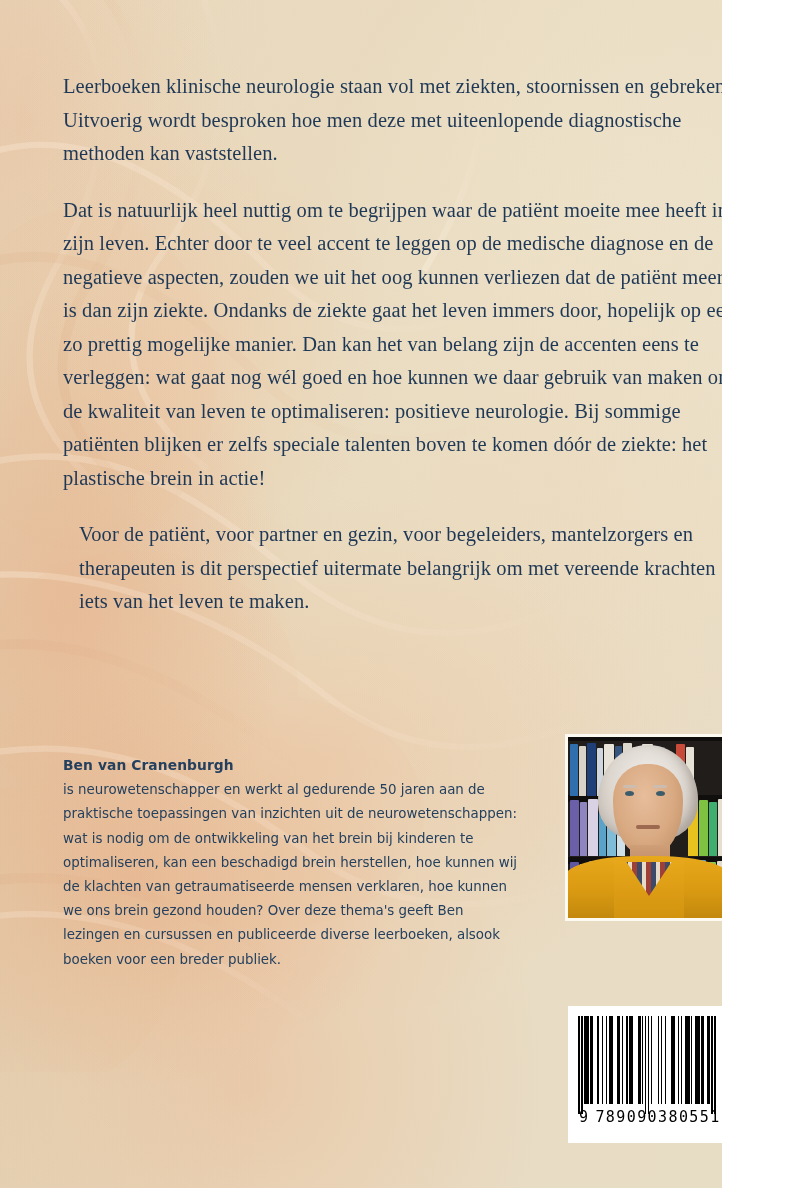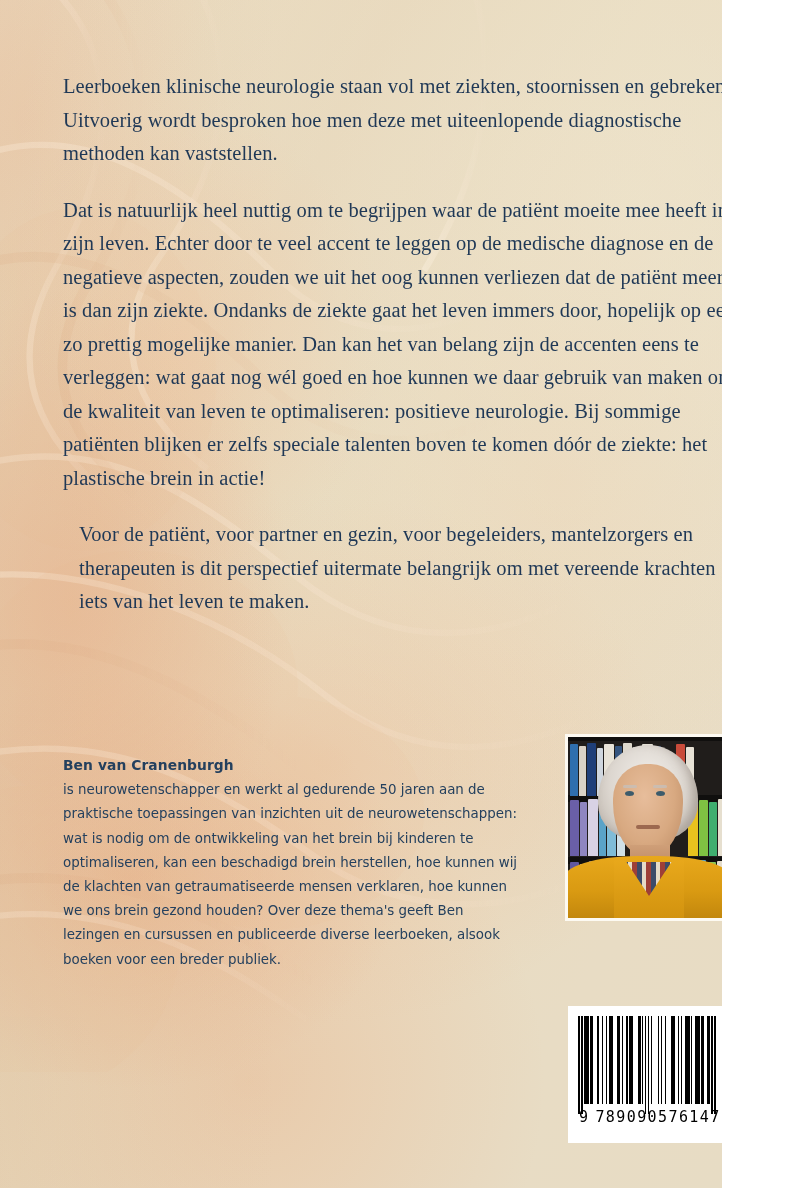--- a/index.html
+++ b/index.html
@@ -394,17 +394,17 @@
         <span style="width: 2.9px; display: inline-block;"></span>
         <span class="bar" style="width: 2.9px; display: inline-block; margin-right: 0px;"></span>
         <span style="width: 1.45px; display: inline-block;"></span>
         <span class="bar guard" style="width: 1.45px; display: inline-block; margin-right: 0px;"></span>
         <span style="width: 1.45px; display: inline-block;"></span>
         <span class="bar guard" style="width: 1.45px; display: inline-block; margin-right: 0px;"></span>
       </div>
     <div class="barcode-digits">
       <span class="bc-lead">9</span>
       <span class="bc-mid">789090</span>
-      <span class="bc-tail">576147</span>
+      <span class="bc-tail">380551</span>
     </div>
   </div>
 
 </div>
 
 </body></html>

